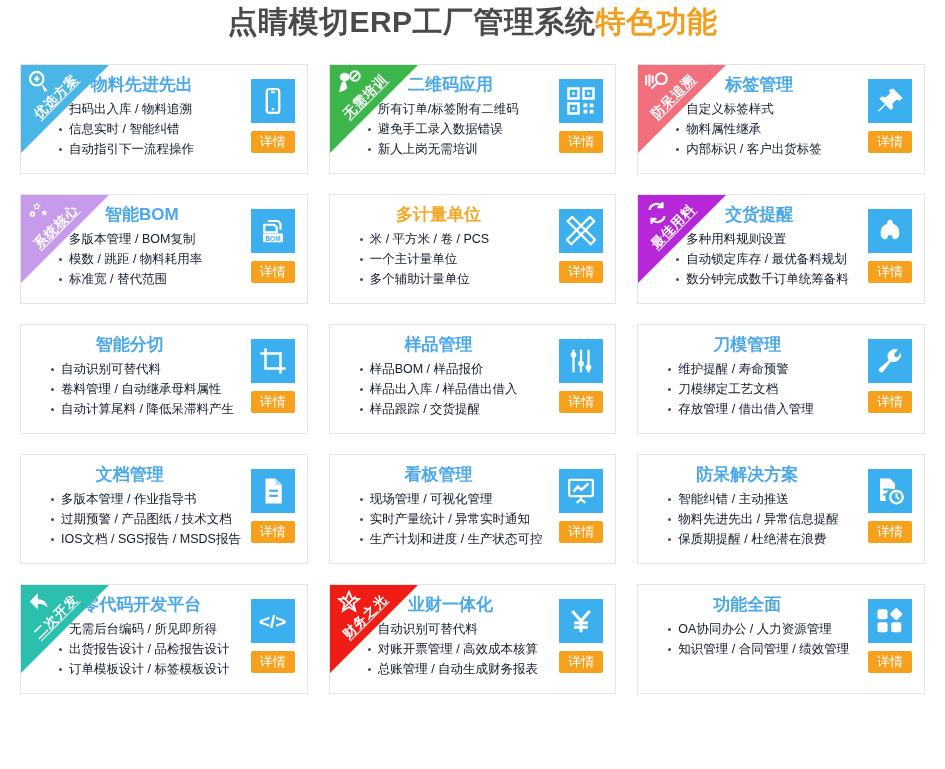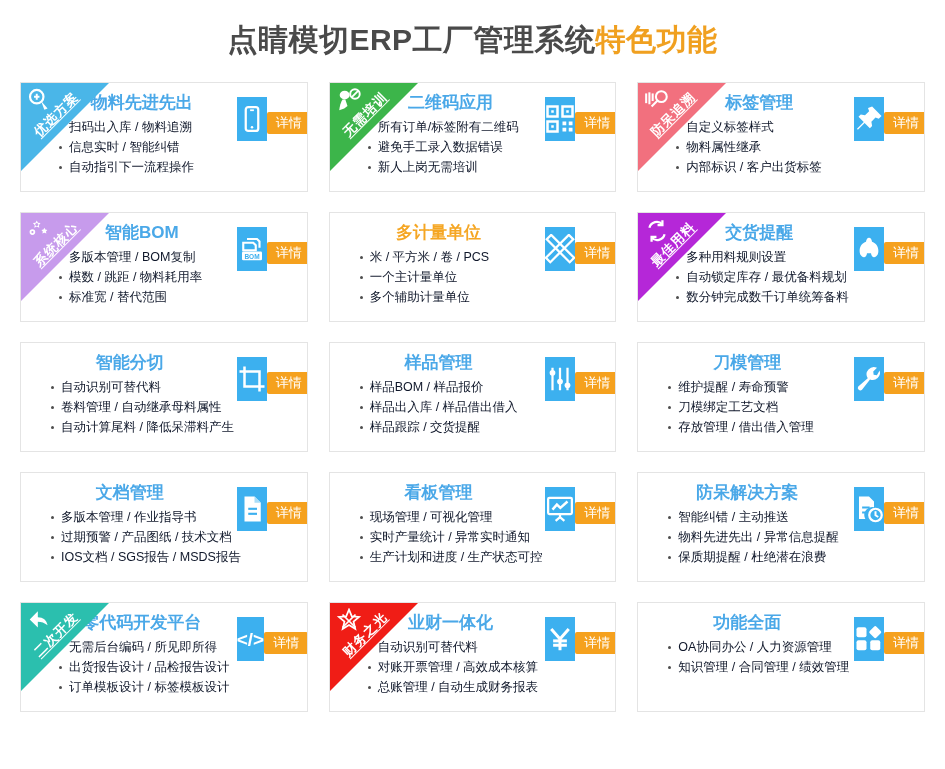--- a/index.html
+++ b/index.html
@@ -10,21 +10,21 @@
     overflow: hidden;
   }
   #page {
     width: 945px; height: 769px;
     position: relative;
     background: #fff;
   }
   
   .page-title {
     text-align: center;
-    padding-top: 22px;
+    padding-top: 4px;
     font-size: 30px;
     font-weight: bold;
     letter-spacing: 0.5px;
     line-height: 1.2;
     color: #4a4a4a;
     white-space: nowrap;
   }
   .page-title .accent { color: #f0a020; }
 
   
@@ -133,21 +133,22 @@
   }
 
   
   .card-aside {
     position: absolute;
     right: 12px;
     top: 14px;
     width: 58px;
     z-index: 4;
     display: flex;
-    align-items: center;
+    flex-direction: column;
+    align-items: flex-end;
   }
   .feature-icon {
     width: 44px; height: 44px;
     background: #3cb0ef;
     display: flex;
     align-items: center;
     justify-content: center;
     color: #ffffff;
   }
   .feature-icon svg { width: 30px; height: 30px; display: block; }

